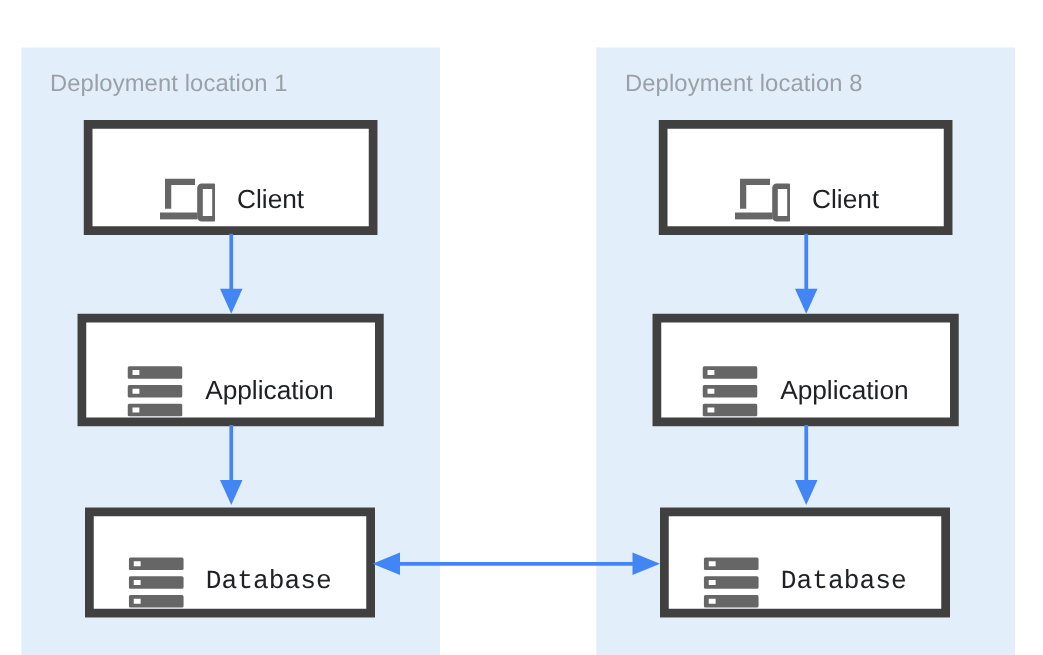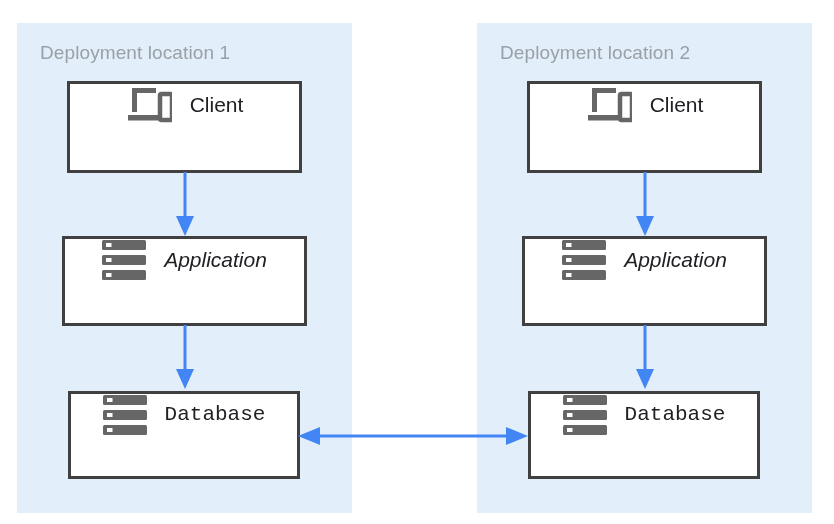--- a/index.html
+++ b/index.html
@@ -10,21 +10,21 @@
   body {
     width: 834px;
     height: 524px;
     position: relative;
     font-family: "Liberation Sans", sans-serif;
     overflow: hidden;
   }
 
   .canvas {
     position: absolute;
-    left: 0; top: 1px;
+    left: 0; top: 16px;
     width: 834px;
     height: 420px;
   }
 
   
   .panel {
     position: absolute;
     background: #e3eefb;
     box-sizing: border-box;
   }
@@ -39,41 +39,41 @@
     line-height: 24px;
     color: #9aa0a6;
     white-space: nowrap;
     letter-spacing: 0.1px;
   }
 
   
   .node {
     position: absolute;
     background: #ffffff;
-    border: 3px solid #404040;
+    border: 7px solid #404040;
     box-sizing: border-box;
     display: flex;
-    align-items: flex-start;
+    align-items: flex-end;
     justify-content: center;
   }
   .node-inner {
     display: flex;
     align-items: center;
     gap: 18px;
   }
   .node-label {
     font-size: 21px;
     line-height: 24px;
     color: #202124;
     white-space: nowrap;
   }
 
   
   .node.client      { left: 50px; top: 58px;  width: 235px; height: 92px; }
-  .node.application { left: 45px; top: 213px; width: 245px; height: 90px; font-style: italic; }
+  .node.application { left: 45px; top: 213px; width: 245px; height: 90px; }
   .node.database    { left: 51px; top: 368px; width: 232px; height: 88px; font-family: Liberation Mono, monospace; }
 
   
   .icon {
     flex: 0 0 auto;
     display: block;
   }
   .icon.devices-icon { width: 46px; height: 42px; }
   .icon.server-icon  { width: 44px; height: 42px; }
 
@@ -144,21 +144,21 @@
           <rect x="4" y="4" width="5.5" height="4" fill="#ffffff"></rect>
           <rect x="4" y="19" width="5.5" height="4" fill="#ffffff"></rect>
           <rect x="4" y="34" width="5.5" height="4" fill="#ffffff"></rect>
         </svg>
         <span class="node-label">Database</span>
       </div>
     </div>
   </div>
 
   <div class="panel" id="panel-2">
-    <div class="panel-title">Deployment location 2</div>
+    <div class="panel-title">Deployment location 8</div>
 
     <div class="node client">
       <div class="node-inner">
         <svg class="icon devices-icon" viewBox="0 0 46 42">
           <path fill="#666666" d="M6 4 h24 v5 H11 v19 H6 Z"></path>
           <rect x="2" y="31" width="30" height="5.5" fill="#666666"></rect>
           <rect x="34" y="10" width="12" height="26" rx="1.5" fill="none" stroke="#666666" stroke-width="4.5"></rect>
         </svg>
         <span class="node-label">Client</span>
       </div>

